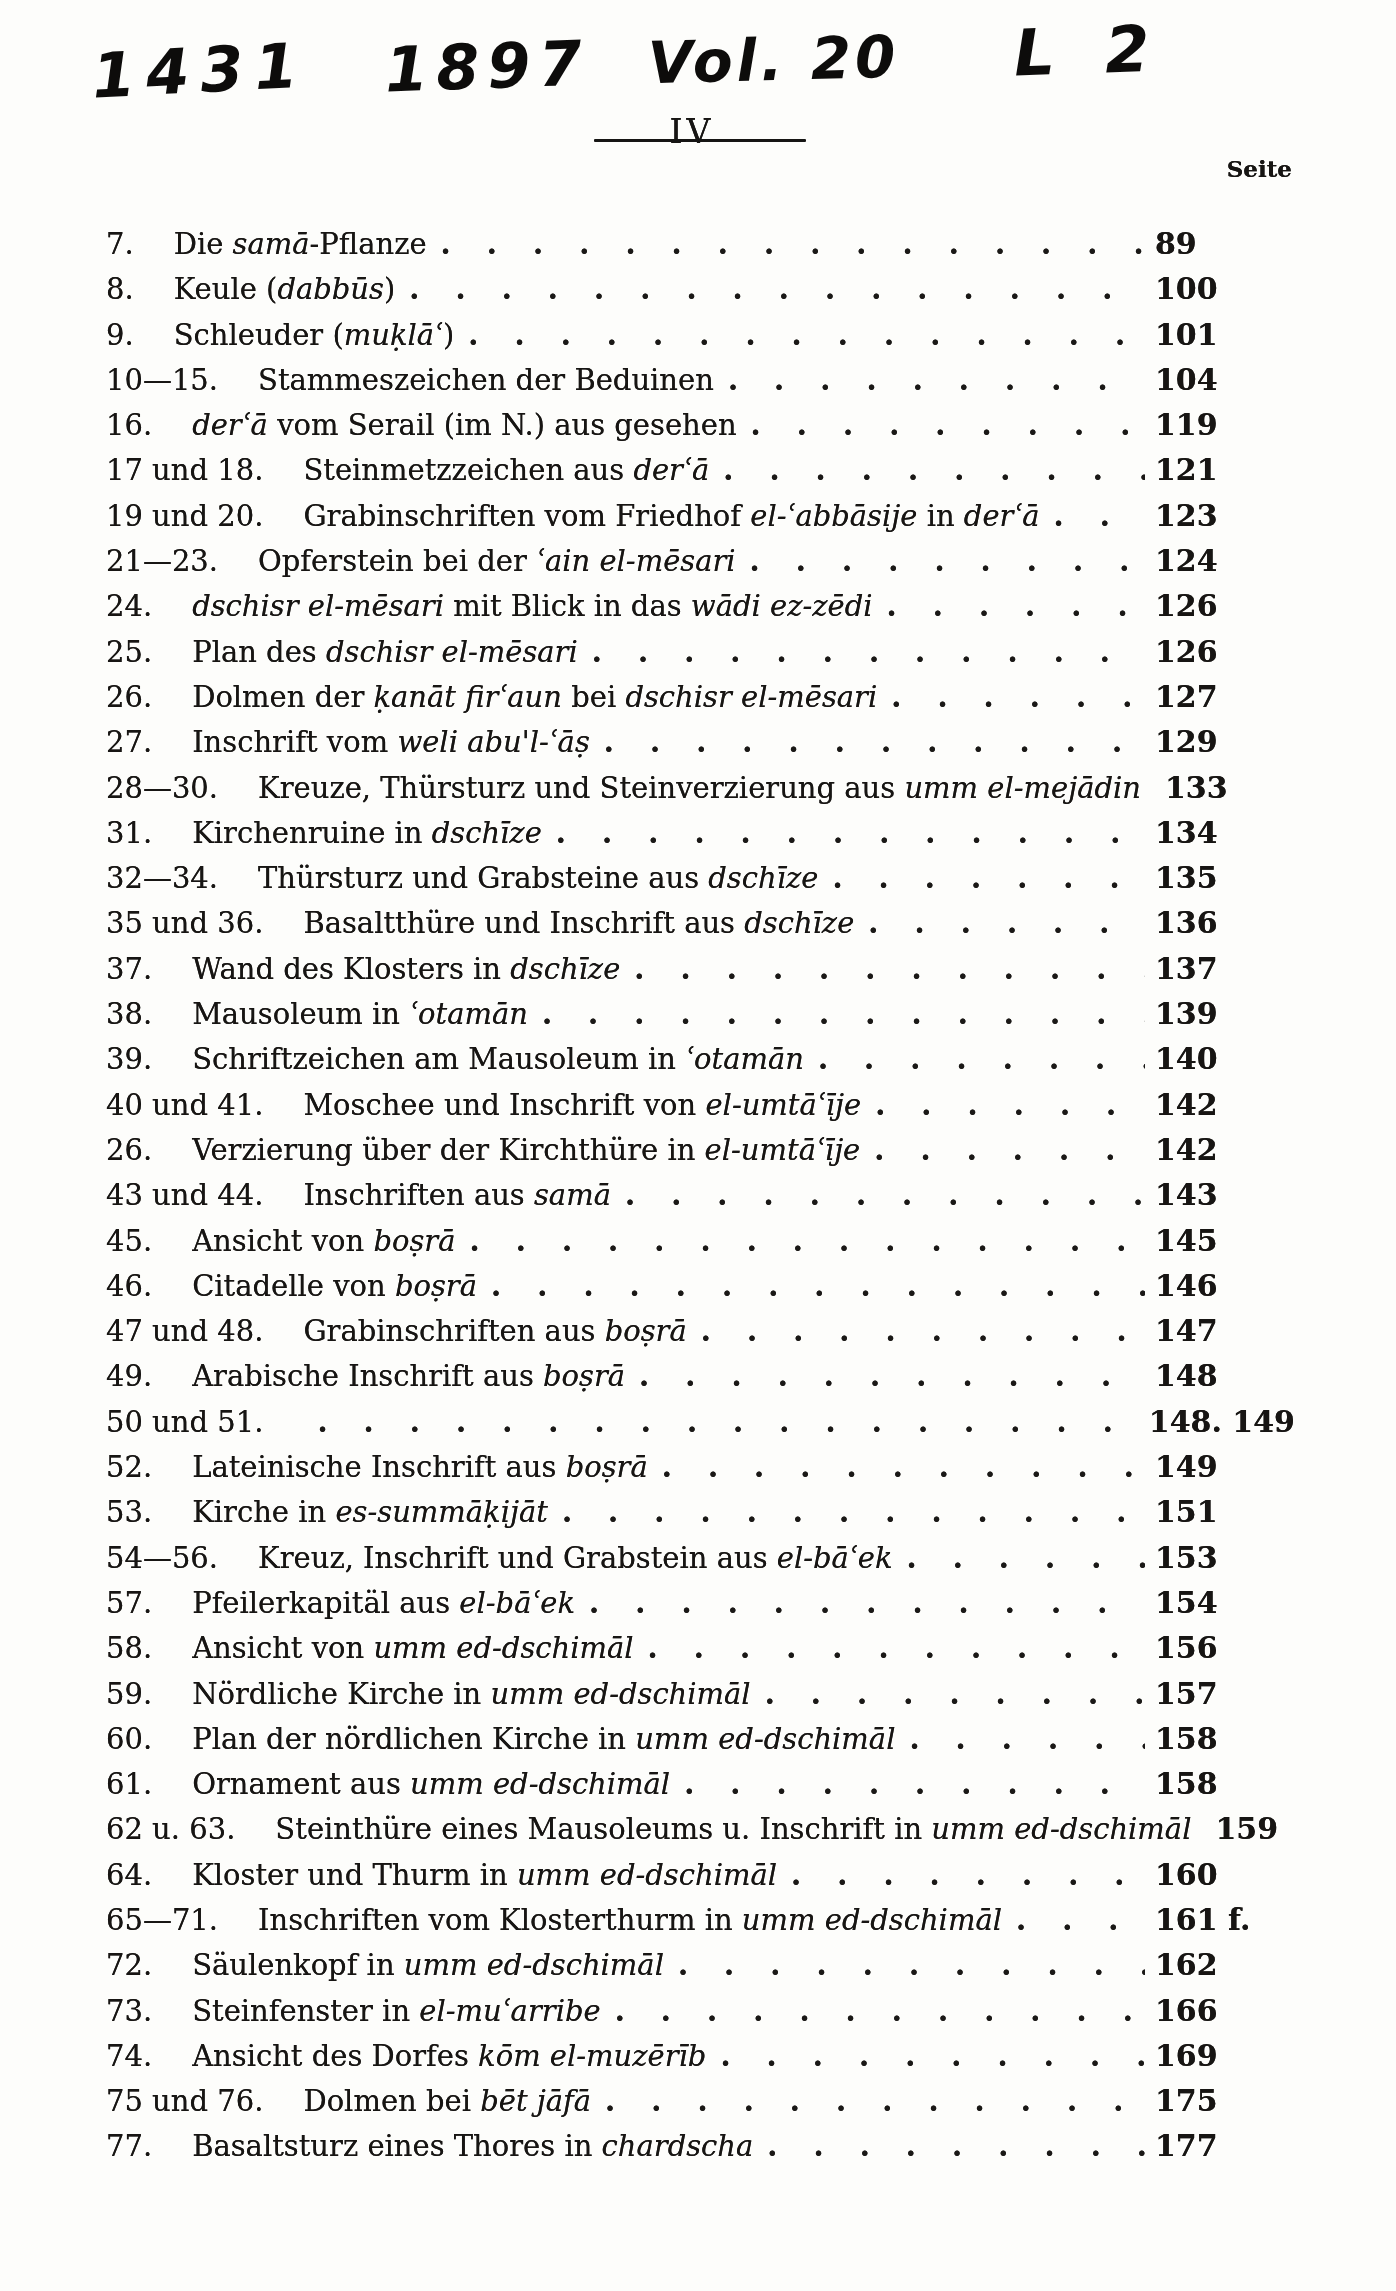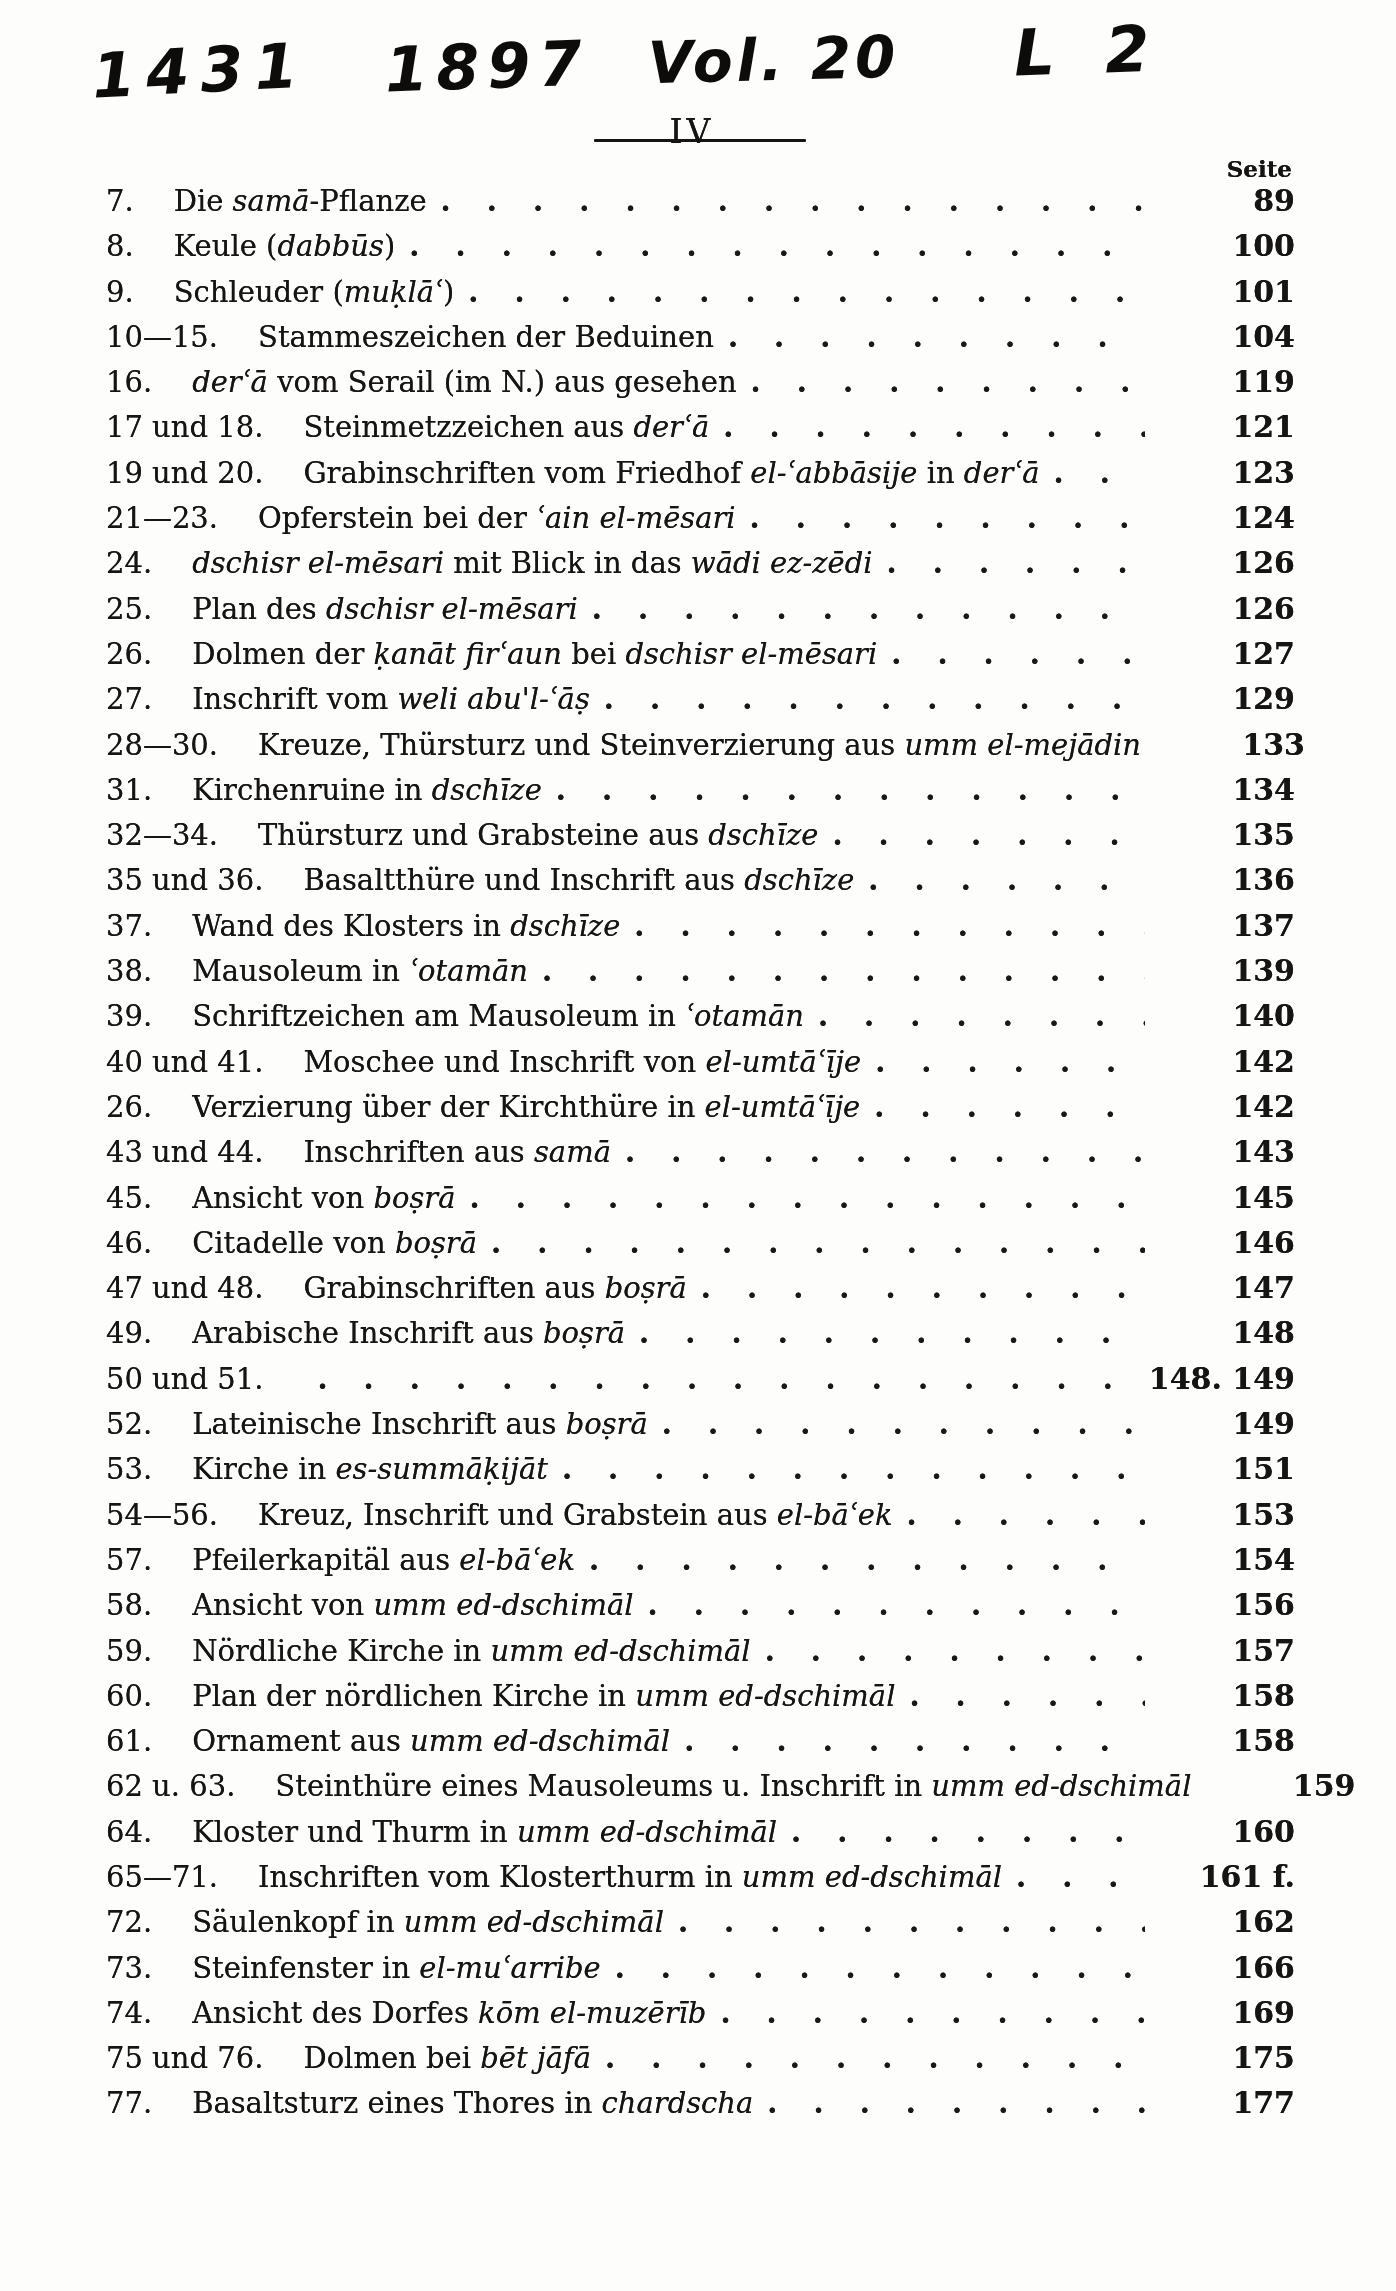--- a/index.html
+++ b/index.html
@@ -53,22 +53,22 @@
   }
   .num{flex:0 0 auto;margin-right:40px;}
   .ttl{flex:0 0 auto;}
   .it{font-style:italic;}
   .dots{
     flex:1 1 0;overflow:hidden;white-space:nowrap;
     margin:0 10px 0 14px;
     word-spacing:26px;font-weight:bold;color:#1a1816;
   }
   .pg{
-    flex:0 0 auto;min-width:140px;text-align:right;
-    font-weight:bold;font-size:30px;
+    flex:0 0 auto;min-width:140px;
+    font-weight:bold;font-size:30px;margin-top:43px;
   }
 </style>
 </head>
 <body>
 
 <div class="page">
 
   <div>
     <span class="hw hw0">1431</span>
     <span class="hw hw1">1897</span>

